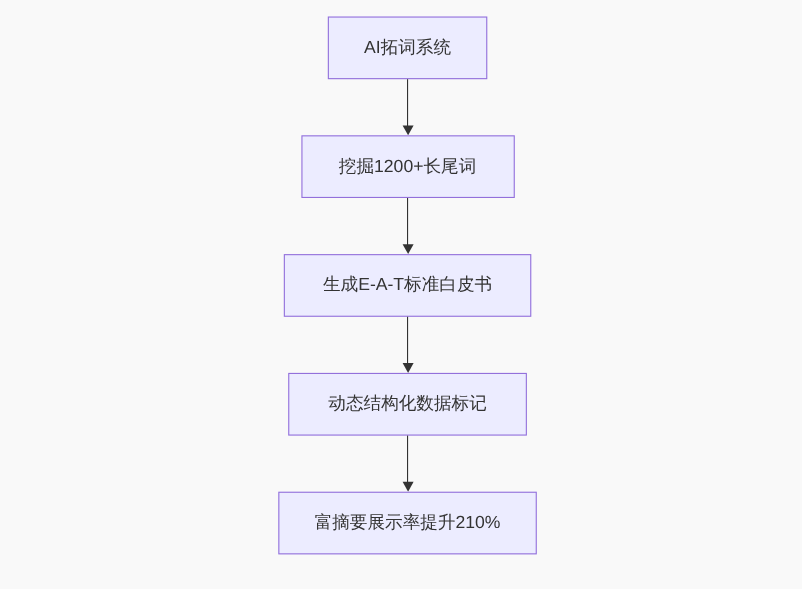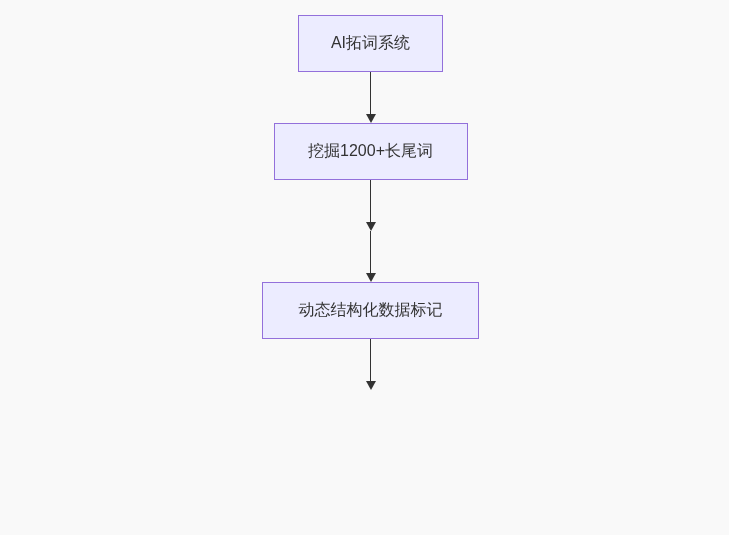--- a/index.html
+++ b/index.html
@@ -81,29 +81,35 @@
 
   <div class="node n2">
     <span>挖掘1200+长尾词</span>
   </div>
 
   <div class="edge">
     <div class="edge-line"></div>
     <div class="edge-head"></div>
   </div>
 
+  <div class="node n3">
+    <span>生成E-A-T标准白皮书</span>
+  </div>
 
   <div class="edge">
     <div class="edge-line"></div>
     <div class="edge-head"></div>
   </div>
 
   <div class="node n4">
     <span>动态结构化数据标记</span>
   </div>
 
   <div class="edge">
     <div class="edge-line"></div>
     <div class="edge-head"></div>
   </div>
 
+  <div class="node n5">
+    <span>富摘要展示率提升210%</span>
+  </div>
 
 </div>
 
 </body></html>

